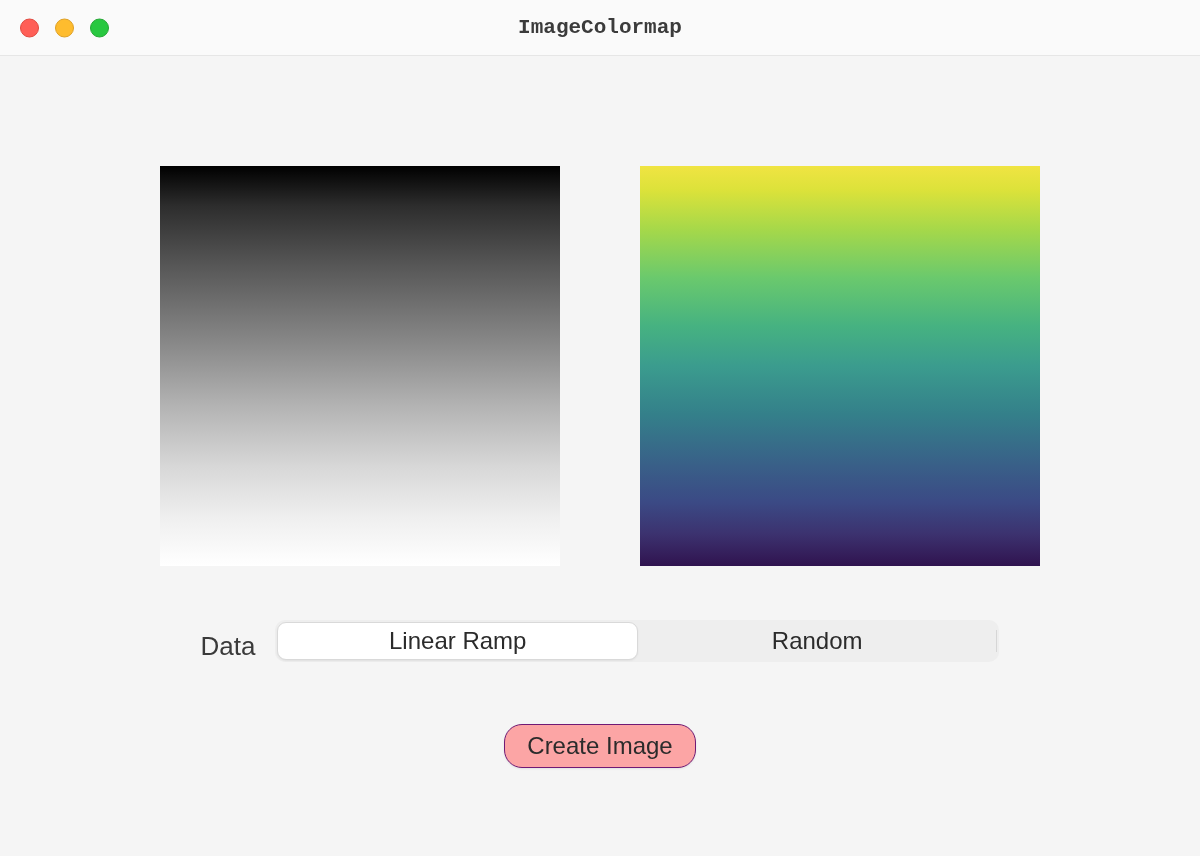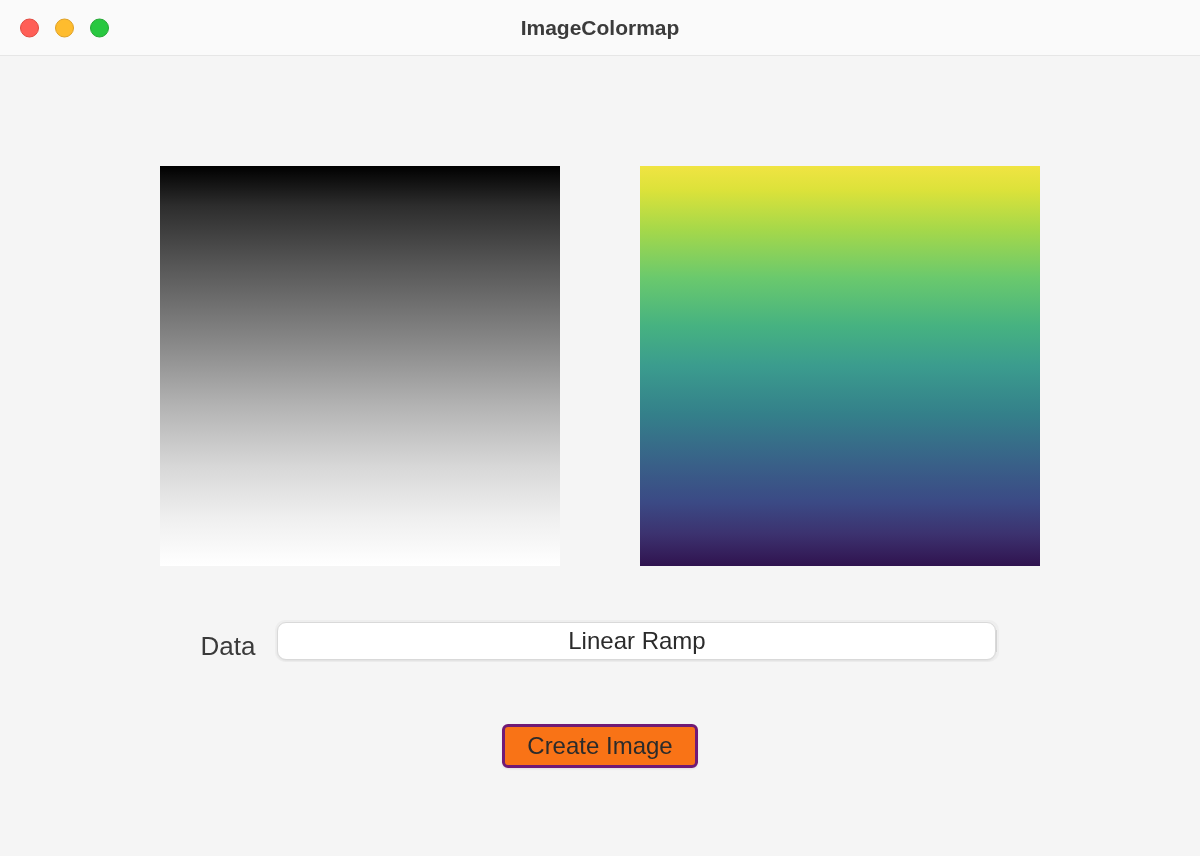--- a/index.html
+++ b/index.html
@@ -10,20 +10,21 @@
       font-family: -apple-system, BlinkMacSystemFont, "Segoe UI", Helvetica, Arial, sans-serif;
       overflow: hidden;
     }
     .titlebar {
       height: 56px;
       background: #fafafa;
       border-bottom: 1px solid #e6e6e6;
       display: flex;
       align-items: center;
       position: relative;
+      font-family: Liberation Mono, monospace;
     }
     .traffic-lights {
       display: flex;
       align-items: center;
       gap: 16px;
       position: absolute;
       left: 20px;
       top: 50%;
       transform: translateY(-50%);
     }
@@ -130,23 +131,23 @@
     .button-row {
       display: flex;
       justify-content: center;
       margin-top: 62px;
     }
     .create-btn {
       height: 44px;
       padding: 0 22px;
       font-size: 24px;
       color: #2b2b2b;
-      background: #f97316;
-      border: 3px solid #701a75;
-      border-radius: 6px;
+      background: #fca5a5;
+      border: 1px solid #701a75;
+      border-radius: 18px;
       box-shadow: 0 1px 2px rgba(0,0,0,0.08);
       cursor: pointer;
     }
   </style>
 </head>
 <body>
 
 <div class="titlebar">
   <div class="traffic-lights">
     <div class="light light-close"></div>
@@ -160,20 +161,21 @@
 
   <div class="images-row">
     <div class="img-box grayscale"></div>
     <div class="img-box viridis"></div>
   </div>
 
   <div class="controls-row">
     <div class="data-label">Data</div>
     <div class="segmented">
       <div class="segment selected">Linear Ramp</div>
+      <div class="segment">Random</div>
       <div class="seg-divider"></div>
     </div>
   </div>
 
   <div class="button-row">
     <button class="create-btn">Create Image</button>
   </div>
 
 </div>
 

